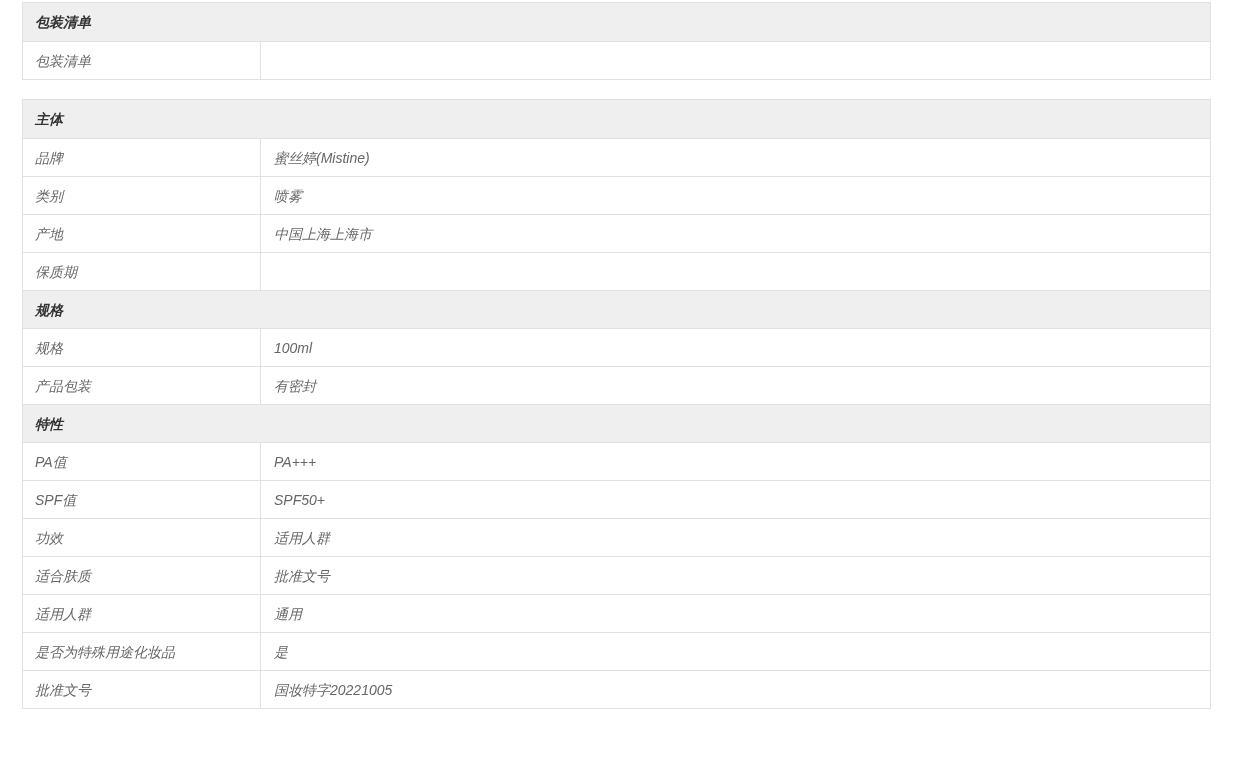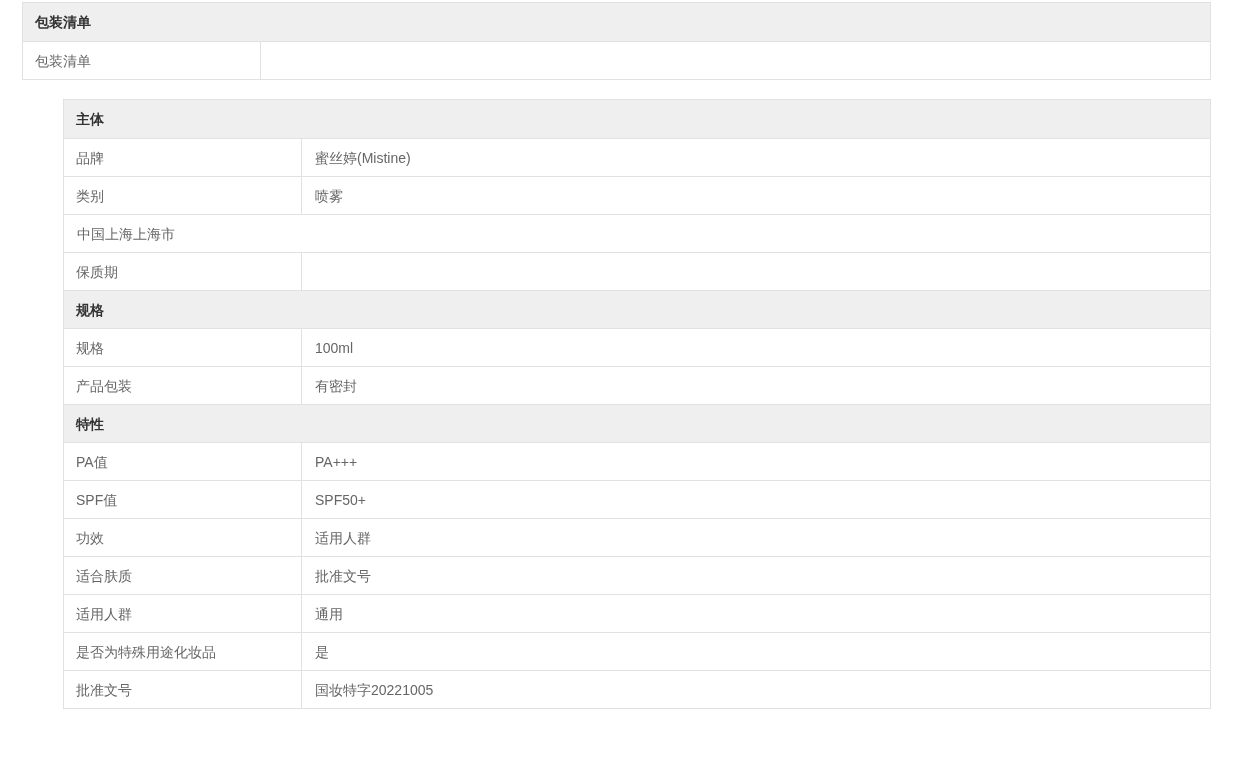--- a/index.html
+++ b/index.html
@@ -18,22 +18,23 @@
   }
   .page{
     width:1234px;
     min-height:765px;
     padding:2px 23px 12px 22px;
   }
   .spec-table{
     border:1px solid var(--border-color);
     background:#701a75;
     margin-bottom:19px;
+    font-style:italic;
   }
-  .spec-table:last-child{margin-bottom:0;margin-left:41px;}
+  .spec-table:last-child{margin-bottom:0;}
   .spec-table > div{border-top:1px solid var(--border-color);}
   .spec-table > div:first-child{border-top:none;}
   .section-header{
     background:var(--header-bg);
     height:38px;
     line-height:38px;
     padding:0 12px;
   }
   .section-title{
     font-size:14px;
@@ -82,20 +83,21 @@
   </div>
         <div class="spec-row">
     <div class="spec-label">品牌</div>
     <div class="spec-value">蜜丝婷(Mistine)</div>
   </div>
         <div class="spec-row">
     <div class="spec-label">类别</div>
     <div class="spec-value">喷雾</div>
   </div>
         <div class="spec-row">
+    <div class="spec-label">产地</div>
     <div class="spec-value">中国上海上海市</div>
   </div>
         <div class="spec-row">
     <div class="spec-label">保质期</div>
   </div>
         <div class="section-header">
     <span class="section-title">规格</span>
   </div>
         <div class="spec-row">
     <div class="spec-label">规格</div>

